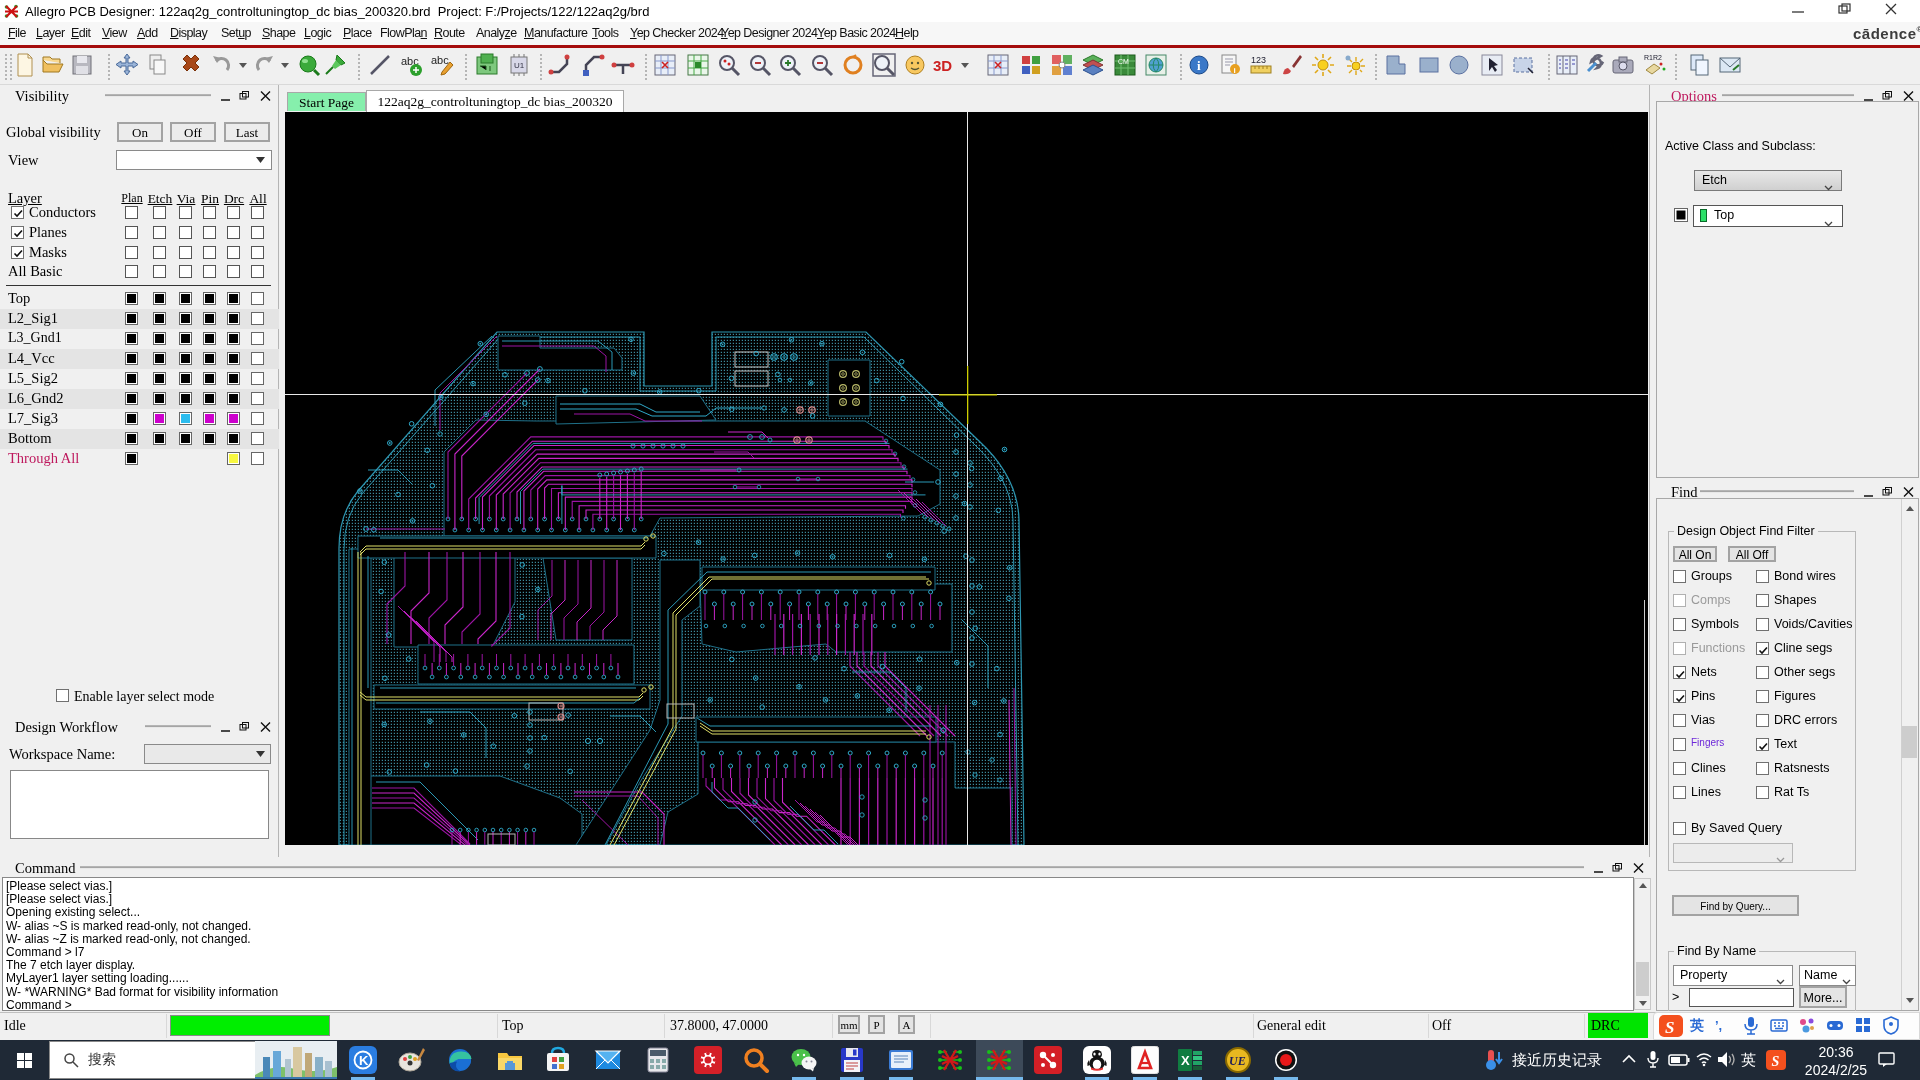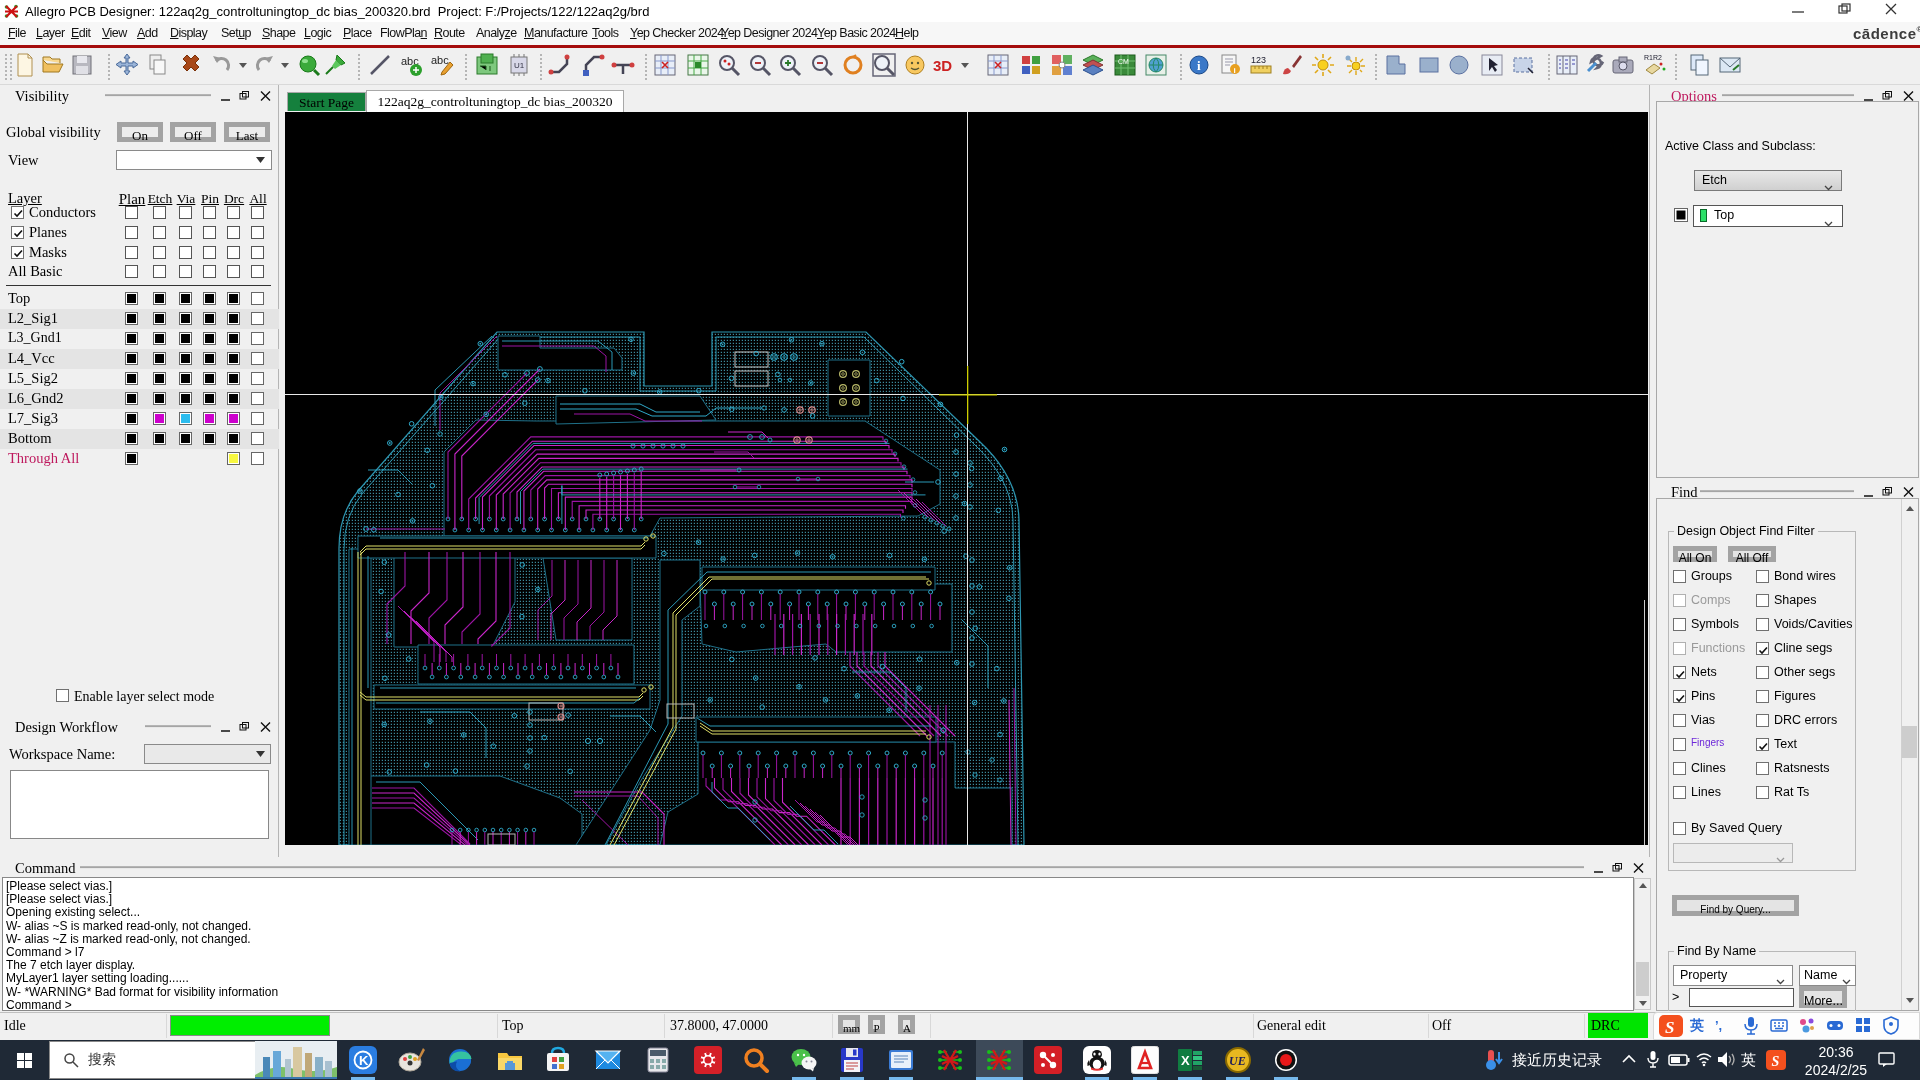--- a/index.html
+++ b/index.html
@@ -1,21 +1,21 @@
 <!DOCTYPE html>
 <html><head><meta charset="utf-8"><style>
 *{margin:0;padding:0;box-sizing:border-box}
 html,body{width:1920px;height:1080px;overflow:hidden;background:#f0f0f0;
   font-family:"Liberation Sans",sans-serif;-webkit-font-smoothing:antialiased}
 .abs{position:absolute}
 .mono{font-family:"Liberation Serif",serif}
 .grip{height:3px;background:linear-gradient(#bdbdbd,#9d9d9d);border-bottom:1px solid #e8e8e8}
 .cb{width:13px;height:13px;background:#fff;border:1px solid #707070;position:absolute}
 .cb svg{position:absolute;left:0px;top:0px}
-.btn{background:#ececec;border:5px solid #a3a3a3;text-align:center;position:absolute}
+.btn{background:#ececec;border:2px solid #a3a3a3;text-align:center;position:absolute}
 .combo{background:#fff;border:1px solid #8a8a8a;position:absolute}
 .chev{position:absolute;width:9px;height:9px}
 .sw{width:13px;height:13px;border:1px solid #666;box-shadow:inset 0 0 0 1px #fff;position:absolute}
 .sep{position:absolute;width:5px;border-left:2px dotted #b5b5b5;height:26px;top:54px}
 </style></head><body>
 <div class="abs" style="left:0;top:0;width:1920px;height:22px;background:#ffffff"></div>
 <svg class="abs" style="left:4px;top:4px" width="15" height="15" viewBox="0 0 15 15">
 <circle cx="2.5" cy="3" r="1.8" fill="#2ca02c"></circle>
     <circle cx="12" cy="2.5" r="1.8" fill="#2ca02c"></circle>
 <circle cx="2.5" cy="12" r="1.8" fill="#2ca02c"></circle>
@@ -322,21 +322,21 @@
 <div class="abs mono" style="left:6px;top:124px;font-size:14.5px;color:#000">Global visibility</div>
 <div class="btn mono" style="left:117px;top:122px;width:46px;height:20px;font-size:13px;line-height:18px">On</div>
 <div class="btn mono" style="left:170px;top:122px;width:46px;height:20px;font-size:13px;line-height:18px">Off</div>
 <div class="btn mono" style="left:224px;top:122px;width:46px;height:20px;font-size:13px;line-height:18px">Last</div>
 <div class="abs mono" style="left:8px;top:152px;font-size:14.5px;color:#000">View</div>
 <div class="combo" style="left:116px;top:150px;width:156px;height:20px;background:#fff"></div>
 <svg class="abs" style="left:256px;top:157px" width="9" height="6" viewBox="0 0 9 6">
     <path d="M0,0 h9 l-4.5,6 z" fill="#333"></path>
   </svg>
 <div class="abs mono" style="left:8px;top:190px;font-size:14.5px;text-decoration:underline;color:#000">Layer</div>
-<div class="abs mono" style="left:132px;top:191px;width:2px;font-size:15px;text-decoration:underline;color:#000;transform:translateX(-50%);white-space:nowrap;display:flex;justify-content:center">Plan</div>
+<div class="abs mono" style="left:132px;top:191px;width:2px;font-size:12px;text-decoration:underline;color:#000;transform:translateX(-50%);white-space:nowrap;display:flex;justify-content:center">Plan</div>
 <div class="abs mono" style="left:160px;top:191px;width:2px;font-size:13.5px;text-decoration:underline;color:#000;transform:translateX(-50%);white-space:nowrap;display:flex;justify-content:center">Etch</div>
 <div class="abs mono" style="left:186px;top:191px;width:2px;font-size:13.5px;text-decoration:underline;color:#000;transform:translateX(-50%);white-space:nowrap;display:flex;justify-content:center">Via</div>
 <div class="abs mono" style="left:210px;top:191px;width:2px;font-size:13.5px;text-decoration:underline;color:#000;transform:translateX(-50%);white-space:nowrap;display:flex;justify-content:center">Pin</div>
 <div class="abs mono" style="left:234px;top:191px;width:2px;font-size:13.5px;text-decoration:underline;color:#000;transform:translateX(-50%);white-space:nowrap;display:flex;justify-content:center">Drc</div>
 <div class="abs mono" style="left:258px;top:191px;width:2px;font-size:13.5px;text-decoration:underline;color:#000;transform:translateX(-50%);white-space:nowrap;display:flex;justify-content:center">All</div>
 <div class="cb" style="left:11px;top:206px">
     <svg width="13" height="13" viewBox="0 0 13 13">
       <path d="M2.5,6.5 L5,9 L10,3.5" stroke="#111" stroke-width="1.6" fill="none"></path>
     </svg>
   </div>
@@ -453,21 +453,21 @@
     <rect x="23.5" y="1.5" width="6" height="5.5" fill="none" stroke="#111"></rect>
     <path d="M42,1.5 l9,9 m0,-9 l-9,9" stroke="#111" stroke-width="1.4"></path>
   </svg>
 <div class="abs mono" style="left:9px;top:746px;font-size:14.5px;color:#000">Workspace Name:</div>
 <div class="combo" style="left:144px;top:744px;width:127px;height:20px;background:#e9e9e9"></div>
 <svg class="abs" style="left:256px;top:751px" width="9" height="6" viewBox="0 0 9 6">
     <path d="M0,0 h9 l-4.5,6 z" fill="#333"></path>
   </svg>
 <div class="abs" style="left:10px;top:770px;width:259px;height:69px;background:#fff;border:1px solid #888"></div>
 <div class="abs" style="left:280px;top:85px;width:1374px;height:27px;background:#f0f0f0"></div>
-<div class="abs mono" style="left:287px;top:92px;width:79px;height:19px;background:#15803d;border:1px solid #a8a8a8;border-bottom:none;font-size:13.5px;text-align:center;line-height:19px">Start Page</div>
+<div class="abs mono" style="left:287px;top:92px;width:79px;height:19px;background:#86efac;border:1px solid #a8a8a8;border-bottom:none;font-size:13.5px;text-align:center;line-height:19px">Start Page</div>
 <div class="abs mono" style="left:366px;top:90px;width:258px;height:22px;background:#fff;border:1px solid #a8a8a8;border-bottom:none;font-size:13.5px;text-align:center;line-height:21px">122aq2g_controltuningtop_dc bias_200320</div>
 <div class="abs" style="left:285px;top:112px;width:1363px;height:733px">
     <svg width="1363" height="733" viewBox="285 112 1363 733" style="position:absolute;left:0;top:0">
       <defs>
         <pattern id="hd" width="3.0" height="3.0" patternUnits="userSpaceOnUse">
           <rect width="3.0" height="3.0" fill="#000"></rect>
           <rect x="0.8" y="0.8" width="1.05" height="1.05" fill="#52bdd6"></rect>
         </pattern>
       </defs>
       <rect x="285" y="112" width="1363" height="733" fill="#000000"></rect>

